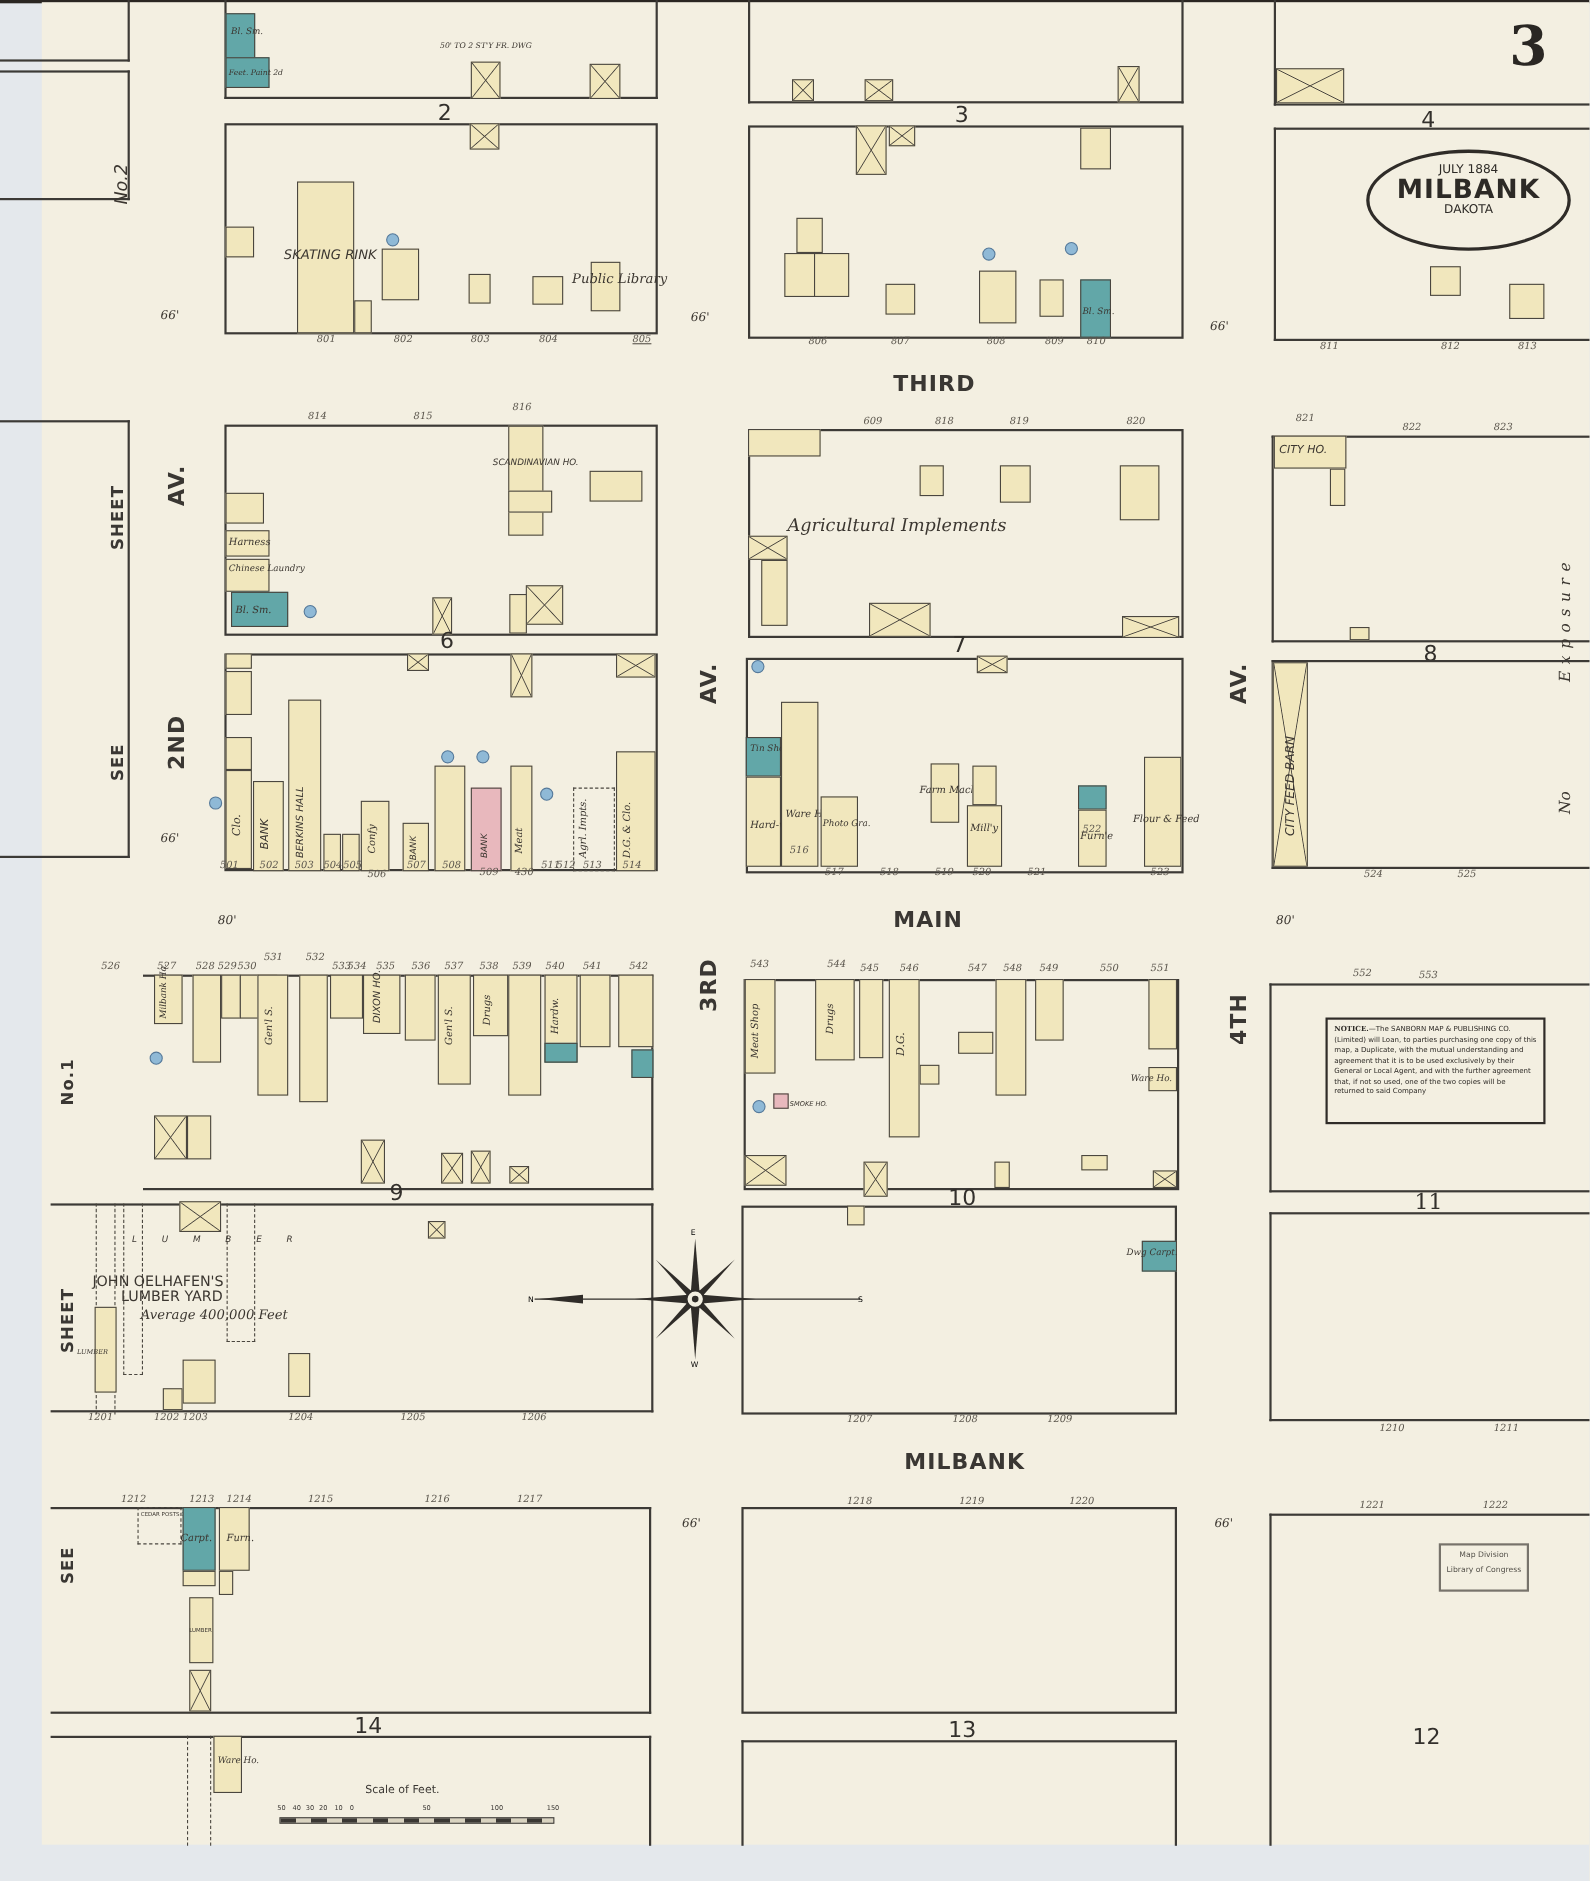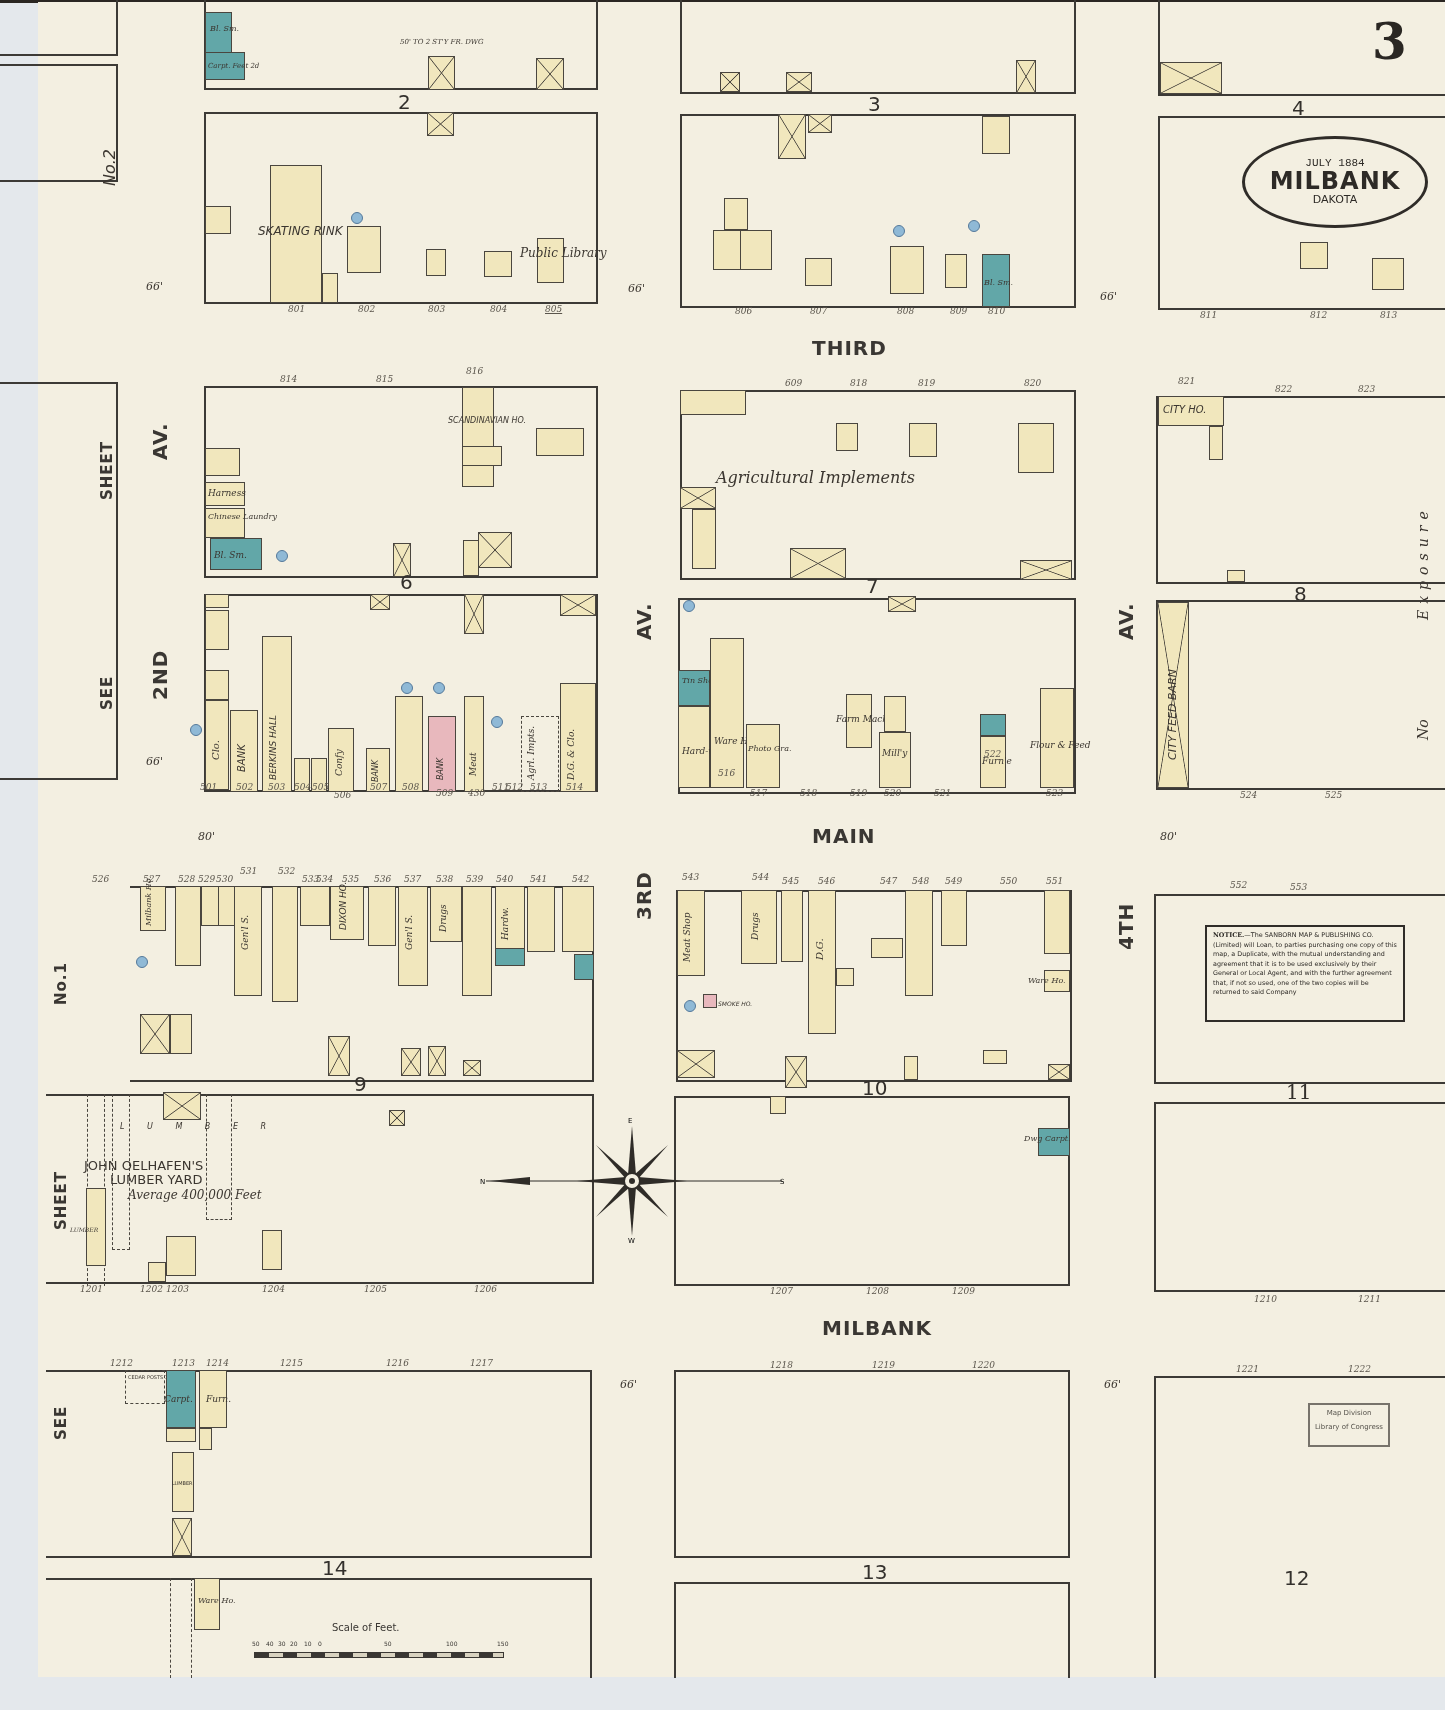--- a/index.html
+++ b/index.html
@@ -17,21 +17,21 @@
   .bld.x{background-image:linear-gradient(to top right,transparent calc(50% - 0.8px),#4a463f 50%,transparent calc(50% + 0.8px)),linear-gradient(to bottom right,transparent calc(50% - 0.8px),#4a463f 50%,transparent calc(50% + 0.8px));}
   .lbl{position:absolute;font-style:italic;font-size:11px;color:#3b3630;white-space:nowrap;}
   .lbl.v{transform:rotate(-90deg);transform-origin:left top;}
   .street{position:absolute;font-family:"DejaVu Sans",sans-serif;font-weight:bold;font-size:20px;color:#3a3733;letter-spacing:1px;white-space:nowrap;}
   .street.v{transform:rotate(-90deg);transform-origin:left top;}
   .blocknum{position:absolute;font-family:"DejaVu Sans",sans-serif;font-size:20px;color:#33302c;}
   .num{position:absolute;font-style:italic;font-size:9px;color:#5a554c;white-space:nowrap;}
   .well{position:absolute;width:10px;height:10px;border-radius:50%;background:#8fb9d6;border:1px solid #55799a;}
   .sheetno{position:absolute;left:1372px;top:12px;font-family:"DejaVu Serif",serif;font-weight:bold;font-size:50px;color:#2a2723;}
   .title-oval{position:absolute;left:1242px;top:136px;width:186px;height:92px;border:3px solid #2f2c28;border-radius:50%;box-sizing:border-box;text-align:center;font-family:"DejaVu Sans",sans-serif;color:#2d2a26;}
-  .title-oval .d{font-size:11px;margin-top:18px;font-family:Liberation Mono, monospace;}
+  .title-oval .d{font-size:11px;margin-top:8px;}
   .title-oval .c{font-size:24px;font-weight:bold;letter-spacing:1px;line-height:24px;}
   .title-oval .s{font-size:11px;}
   .notice{position:absolute;left:1205px;top:925px;width:200px;height:97px;border:2px solid #2f2c28;box-sizing:border-box;padding:4px 6px;font-family:"DejaVu Sans",sans-serif;font-size:6.4px;line-height:9.5px;color:#2d2a26;}
   .notice b{font-family:"DejaVu Serif",serif;}
   .stamp{position:absolute;left:1308px;top:1403px;width:82px;height:44px;border:2px solid #77736b;box-sizing:border-box;font-family:"DejaVu Sans",sans-serif;font-size:7px;color:#55524b;text-align:center;padding-top:4px;}
   .scale{position:absolute;left:242px;top:1618px;width:260px;height:50px;}
   .scale .t{position:absolute;left:90px;top:4px;font-family:"DejaVu Sans",sans-serif;font-size:10px;color:#3a3733;}
   .scale .bar{position:absolute;left:12px;top:34px;width:248px;height:4px;background:repeating-linear-gradient(90deg,#3a3733 0 14px,#d9d3c0 14px 28px);border:1px solid #3a3733;}
   .scale .tk{position:absolute;top:22px;font-family:"DejaVu Sans",sans-serif;font-size:6px;color:#3a3733;}
   .compass{position:absolute;left:470px;top:1115px;width:320px;height:130px;}
@@ -62,21 +62,21 @@
 <div class="lbl" style="left:146px;top:755px;">66'</div>
 
 <div class="street v" style="left:52px;top:1005px;font-size:15px;">No.1</div>
 <div class="street v" style="left:52px;top:1230px;font-size:15px;">SHEET</div>
 <div class="street v" style="left:52px;top:1440px;font-size:15px;">SEE</div>
 
 <div class="blk open-t" style="left:204px;top:-2px;width:394px;height:92px;"></div>
 <div class="bld blue" style="left:205px;top:12px;width:27px;height:68px;"></div>
 <div class="bld blue" style="left:205px;top:52px;width:40px;height:28px;"></div>
 <div class="lbl" style="left:210px;top:24px;font-size:8px;">Bl. Sm.</div>
-<div class="lbl" style="left:208px;top:62px;font-size:7px;">Carpt. Feet 2d</div>
+<div class="lbl" style="left:208px;top:62px;font-size:7px;">Feet. Paint 2d</div>
 <div class="lbl" style="left:400px;top:38px;font-size:7px;">50' TO 2 ST'Y FR. DWG</div>
 <div class="bld x" style="left:428px;top:56px;width:27px;height:34px;"></div>
 <div class="bld x" style="left:536px;top:58px;width:28px;height:32px;"></div>
 
 <div class="blocknum" style="left:398px;top:90px;">2</div>
 
 <div class="blk" style="left:204px;top:112px;width:394px;height:192px;"></div>
 <div class="bld x" style="left:427px;top:112px;width:27px;height:24px;"></div>
 <div class="bld" style="left:205px;top:206px;width:26px;height:28px;"></div>
 <div class="bld" style="left:270px;top:165px;width:52px;height:138px;"></div>
@@ -85,21 +85,21 @@
 <div class="well" style="left:351px;top:212px;"></div>
 <div class="bld" style="left:347px;top:226px;width:34px;height:47px;"></div>
 <div class="bld" style="left:426px;top:249px;width:20px;height:27px;"></div>
 <div class="bld" style="left:484px;top:251px;width:28px;height:26px;"></div>
 <div class="bld" style="left:537px;top:238px;width:27px;height:45px;"></div>
 <div class="lbl" style="left:520px;top:246px;font-size:12px;">Public Library</div>
 <div class="num" style="left:288px;top:304px;">801</div>
 <div class="num" style="left:358px;top:304px;">802</div>
 <div class="num" style="left:428px;top:304px;">803</div>
 <div class="num" style="left:490px;top:304px;">804</div>
-<div class="num" style="left:545px;top:304px;text-decoration:underline;">805</div>
+<div class="num" style="left:575px;top:304px;text-decoration:underline;">805</div>
 
 <div class="blk open-t" style="left:680px;top:-2px;width:396px;height:96px;"></div>
 <div class="bld x" style="left:720px;top:72px;width:20px;height:20px;"></div>
 <div class="bld x" style="left:786px;top:72px;width:26px;height:20px;"></div>
 <div class="bld x" style="left:1016px;top:60px;width:20px;height:33px;"></div>
 <div class="blocknum" style="left:868px;top:92px;">3</div>
 
 <div class="blk" style="left:680px;top:114px;width:396px;height:194px;"></div>
 <div class="bld x" style="left:778px;top:114px;width:28px;height:45px;"></div>
 <div class="bld x" style="left:808px;top:114px;width:24px;height:19px;"></div>

